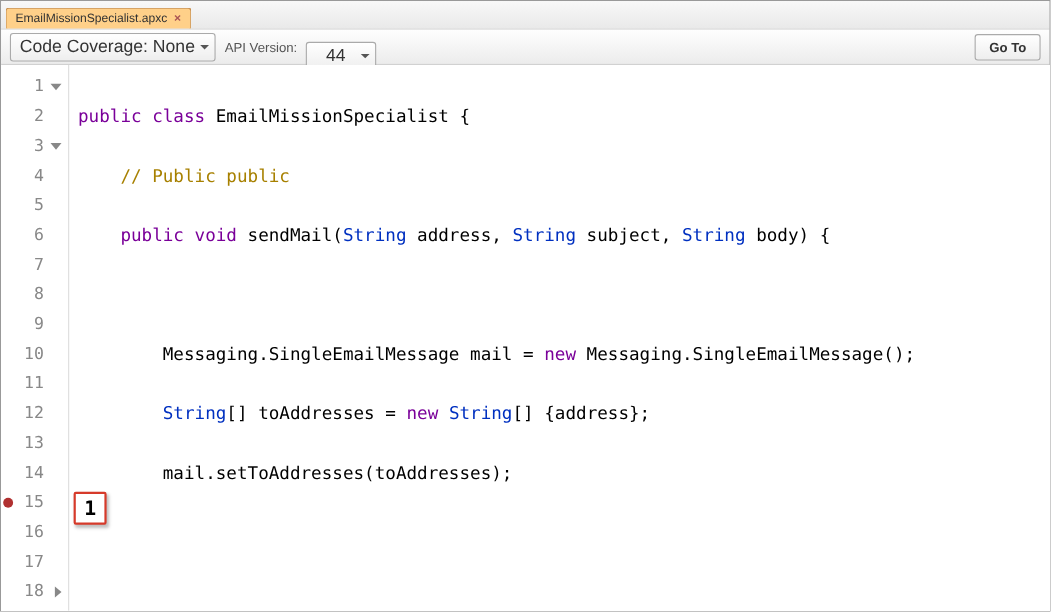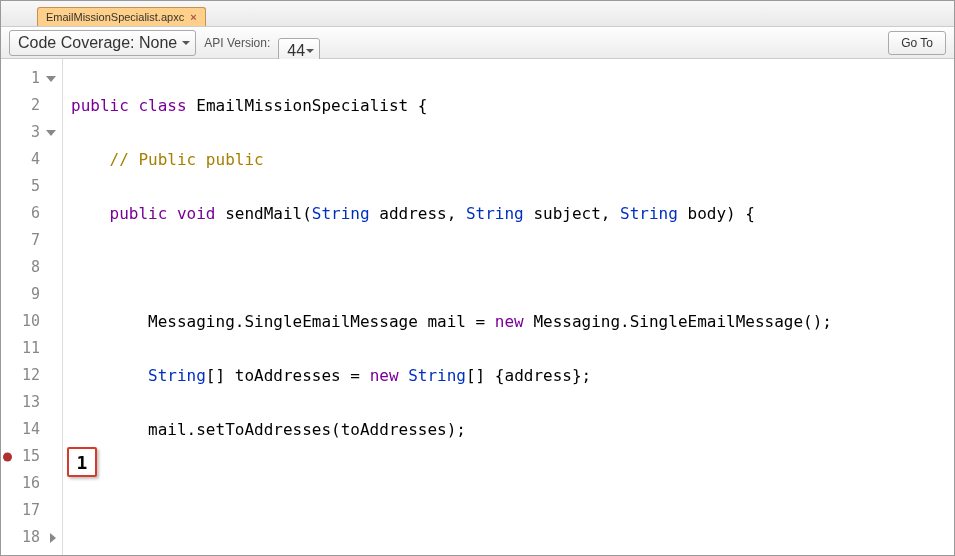--- a/index.html
+++ b/index.html
@@ -1,26 +1,26 @@
 <!DOCTYPE html>
 <html><head>
 <meta charset="utf-8">
 <style>
   * { box-sizing: border-box; margin: 0; padding: 0; }
   body { font-family: Arial, sans-serif; background: #fff; width: 955px; height: 556px; overflow: hidden; border: 1px solid #999; }
   .tabbar { background: linear-gradient(#f8f8f8,#e9e9e9); border-bottom: 1px solid #ccc; height: 26px; display: flex; align-items: flex-end; padding-left: 4px; }
-  .tab { background: #ffd089; border: 1px solid #c89050; border-bottom: none; border-radius: 3px 3px 0 0; padding: 3px 6px 3px 8px; font-size: 11px; display: flex; align-items: center; gap: 4px; color: #333; cursor: pointer; margin-left: 32px; }
+  .tab { background: #ffd089; border: 1px solid #c89050; border-bottom: none; border-radius: 3px 3px 0 0; padding: 3px 6px 3px 8px; font-size: 11px; display: flex; align-items: center; gap: 4px; color: #333; cursor: pointer; }
   .tab .close { color: #a55; font-weight: bold; font-size: 11px; cursor: pointer; padding: 0 2px; }
   .toolbar { background: linear-gradient(#fefefe,#ececec); border-bottom: 1px solid #ccc; height: 32px; display: flex; align-items: center; padding: 0 8px; gap: 8px; font-size: 12px; color: #333; }
   .dropdown { background: linear-gradient(#fff,#eee); border: 1px solid #aaa; border-radius: 3px; padding: 3px 18px 3px 8px; font-size: 16px; position: relative; cursor: pointer; }
   .dropdown::after { content: ""; position: absolute; right: 5px; top: 50%; margin-top: -2px; border: 4px solid transparent; border-top-color: #555; }
   .api-label { color: #555; }
-  .api-select { width: 42px; text-align: center; margin-top: 16px; }
+  .api-select { width: 64px; text-align: center; margin-top: 16px; }
   .spacer { flex: 1; }
-  .goto-btn { background: linear-gradient(#fff,#eee); border: 1px solid #aaa; border-radius: 3px; padding: 4px 12px; font-size: 12px; cursor: pointer; }
+  .goto-btn { background: linear-gradient(#fff,#eee); border: 1px solid #aaa; border-radius: 3px; padding: 4px 12px; font-size: 12px; cursor: pointer; font-weight: bold; }
   .editor { display: flex; height: calc(556px - 26px - 32px - 2px); background: #fff; font-family: "Menlo","Consolas","Monaco",monospace; font-size: 16px; line-height: 27px; position: relative; overflow-y: auto; }
   .gutter { background: #fff; border-right: 1px solid #ddd; width: 62px; text-align: right; color: #888; padding: 6px 4px 0 0; user-select: none; position: relative; }
   .gutter .gline { height: 27px; padding-right: 18px; position: relative; font-size: 15px; }
   .fold { position: absolute; right: 2px; top: 50%; transform: translateY(-50%); width: 0; height: 0; cursor: pointer; }
   .fold.down { border-left: 5px solid transparent; border-right: 5px solid transparent; border-top: 6px solid #888; }
   .fold.right { border-top: 5px solid transparent; border-bottom: 5px solid transparent; border-left: 6px solid #888; }
   .bp { position: absolute; left: 2px; top: 50%; transform: translateY(-50%); width: 9px; height: 9px; border-radius: 50%; background: #b03030; }
   .code { padding: 6px 8px 0 8px; white-space: pre; color: #000; flex: 1; }
   .cline { height: 27px; }
   .kw { color: #7a0099; text-align: center; }

